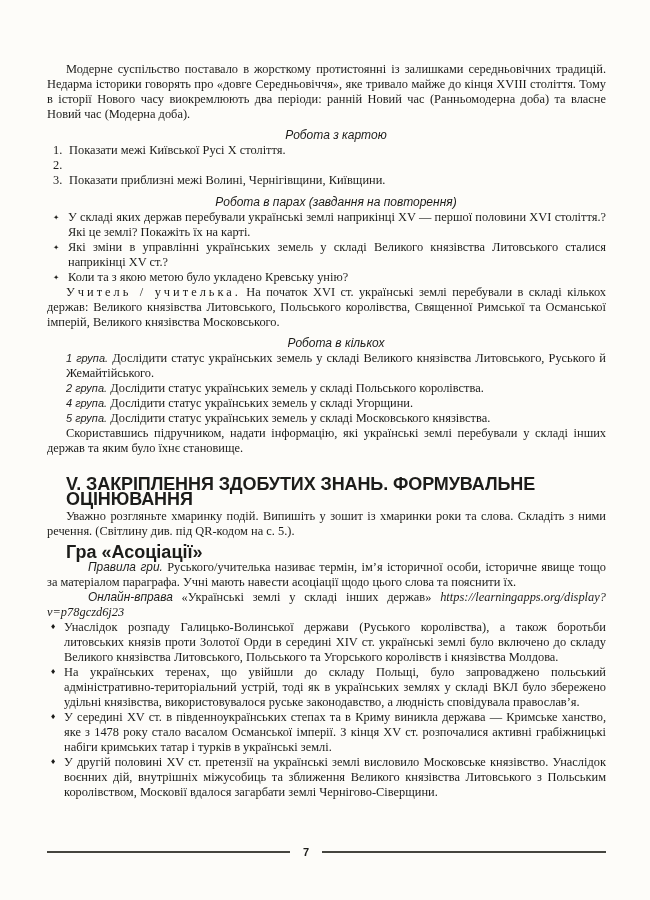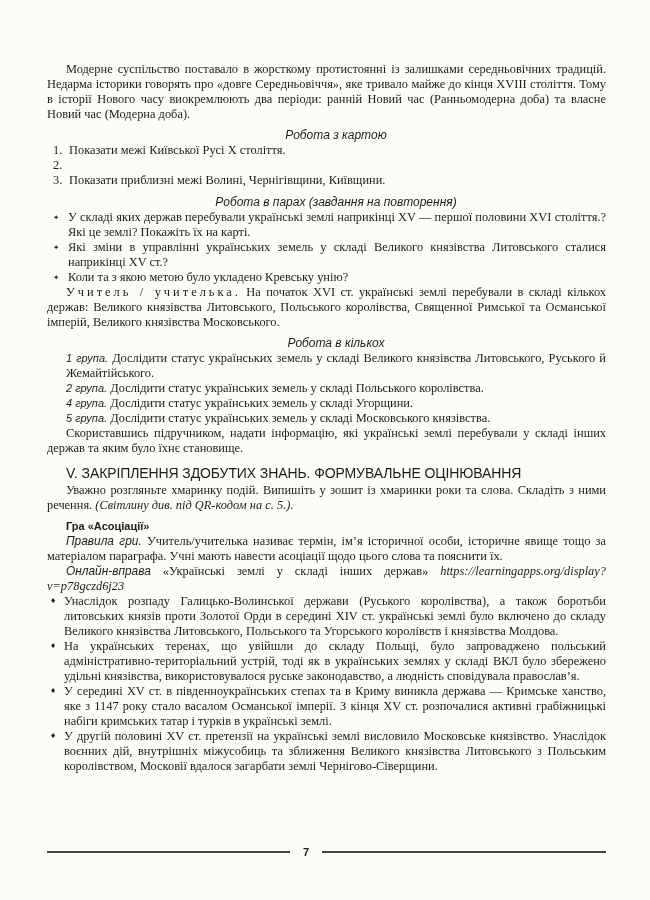--- a/index.html
+++ b/index.html
@@ -53,41 +53,42 @@
     font-size:12.4px; line-height:15px;
     text-align:justify;
   }
   .glabel{
     font-family:Liberation Sans, sans-serif;
     font-style:italic;
     font-size:11px;
   }
   .big-head{
     font-family:"Liberation Sans", sans-serif;
-    font-weight:normal;
-    font-size:14px;
+    font-weight:bold;
+    font-size:18px;
     line-height:15px;
     letter-spacing:-0.1px;
     margin-left:19px;
-    margin-top:10px;
+    margin-top:21px;
     margin-bottom:2px;
   }
   .game-head{
     font-family:"Liberation Sans", sans-serif;
     font-weight:bold;
-    font-size:11px;
+    font-size:18px;
     line-height:15px;
     margin-left:19px;
     margin-top:6px;
   }
-  .ital-serif{font-style:italic;}
+  .ital-serif{}
   .lead-sans{
     font-family:"Liberation Sans", sans-serif;
     font-style:italic;
     font-size:11.9px;
+    margin-left:22px;
   }
   .online{overflow-wrap:anywhere;}
   .online .url{font-style:italic;}
   .cbul{
     position:relative;
     padding-left:17px;
     font-size:12.4px; line-height:15px;
     text-align:justify;
   }
   .cbul .marker{
@@ -177,40 +178,40 @@
 
   <p class="big-head">V. ЗАКРІПЛЕННЯ ЗДОБУТИХ ЗНАНЬ. ФОРМУВАЛЬНЕ ОЦІНЮВАННЯ</p>
   <p class="body indent">
     <span>Уважно розгляньте хмаринку подій. Випишіть у зошит із хмаринки роки та слова. Складіть з ними речення.</span>
     <span class="ital-serif">(Світлину див. під QR-кодом на с. 5.).</span>
   </p>
 
   <p class="game-head">Гра «Асоціації»</p>
   <p class="body indent">
     <span class="lead-sans">Правила гри.</span>
-    <span>Учитель/учителька називає термін, ім’я історичної особи, історичне явище тощо за матеріалом параграфа. Учні мають навести асоціації щодо цього слова та пояснити їх.</span>
+    <span>Руського/учителька називає термін, ім’я історичної особи, історичне явище тощо за матеріалом параграфа. Учні мають навести асоціації щодо цього слова та пояснити їх.</span>
   </p>
   <p class="body indent online">
     <span class="lead-sans">Онлайн-вправа</span>
     <span>«Українські землі у складі інших держав»</span>
     <span class="url">https://learningapps.org/display?v=p78gczd6j23</span>
   </p>
 
   <div>
     <div class="cbul">
       <span class="marker">♦</span>
       <span>Унаслідок розпаду Галицько-Волинської держави (Руського королівства), а також боротьби литовських князів проти Золотої Орди в середині XIV ст. українські землі було включено до складу Великого князівства Литовського, Польського та Угорського королівств і князівства Молдова.</span>
     </div>
     <div class="cbul">
       <span class="marker">♦</span>
       <span>На українських теренах, що увійшли до складу Польщі, було запроваджено польський адміністративно-територіальний устрій, тоді як в українських землях у складі ВКЛ було збережено удільні князівства, використовувалося руське законодавство, а людність сповідувала православ’я.</span>
     </div>
     <div class="cbul">
       <span class="marker">♦</span>
-      <span>У середині XV ст. в південноукраїнських степах та в Криму виникла держава — Кримське ханство, яке з 1147 року стало васалом Османської імперії. З кінця XV ст. розпочалися активні грабіжницькі набіги кримських татар і турків в українські землі.</span>
+      <span>У середині XV ст. в південноукраїнських степах та в Криму виникла держава — Кримське ханство, яке з 1478 року стало васалом Османської імперії. З кінця XV ст. розпочалися активні грабіжницькі набіги кримських татар і турків в українські землі.</span>
     </div>
     <div class="cbul">
       <span class="marker">♦</span>
       <span>У другій половині XV ст. претензії на українські землі висловило Московське князівство. Унаслідок воєнних дій, внутрішніх міжусобиць та зближення Великого князівства Литовського з Польським королівством, Московії вдалося загарбати землі Чернігово-Сіверщини.</span>
     </div>
   </div>
 
   <div class="footer">
     <div class="rule rule-l"></div>
     <span class="pagenum">7</span>

